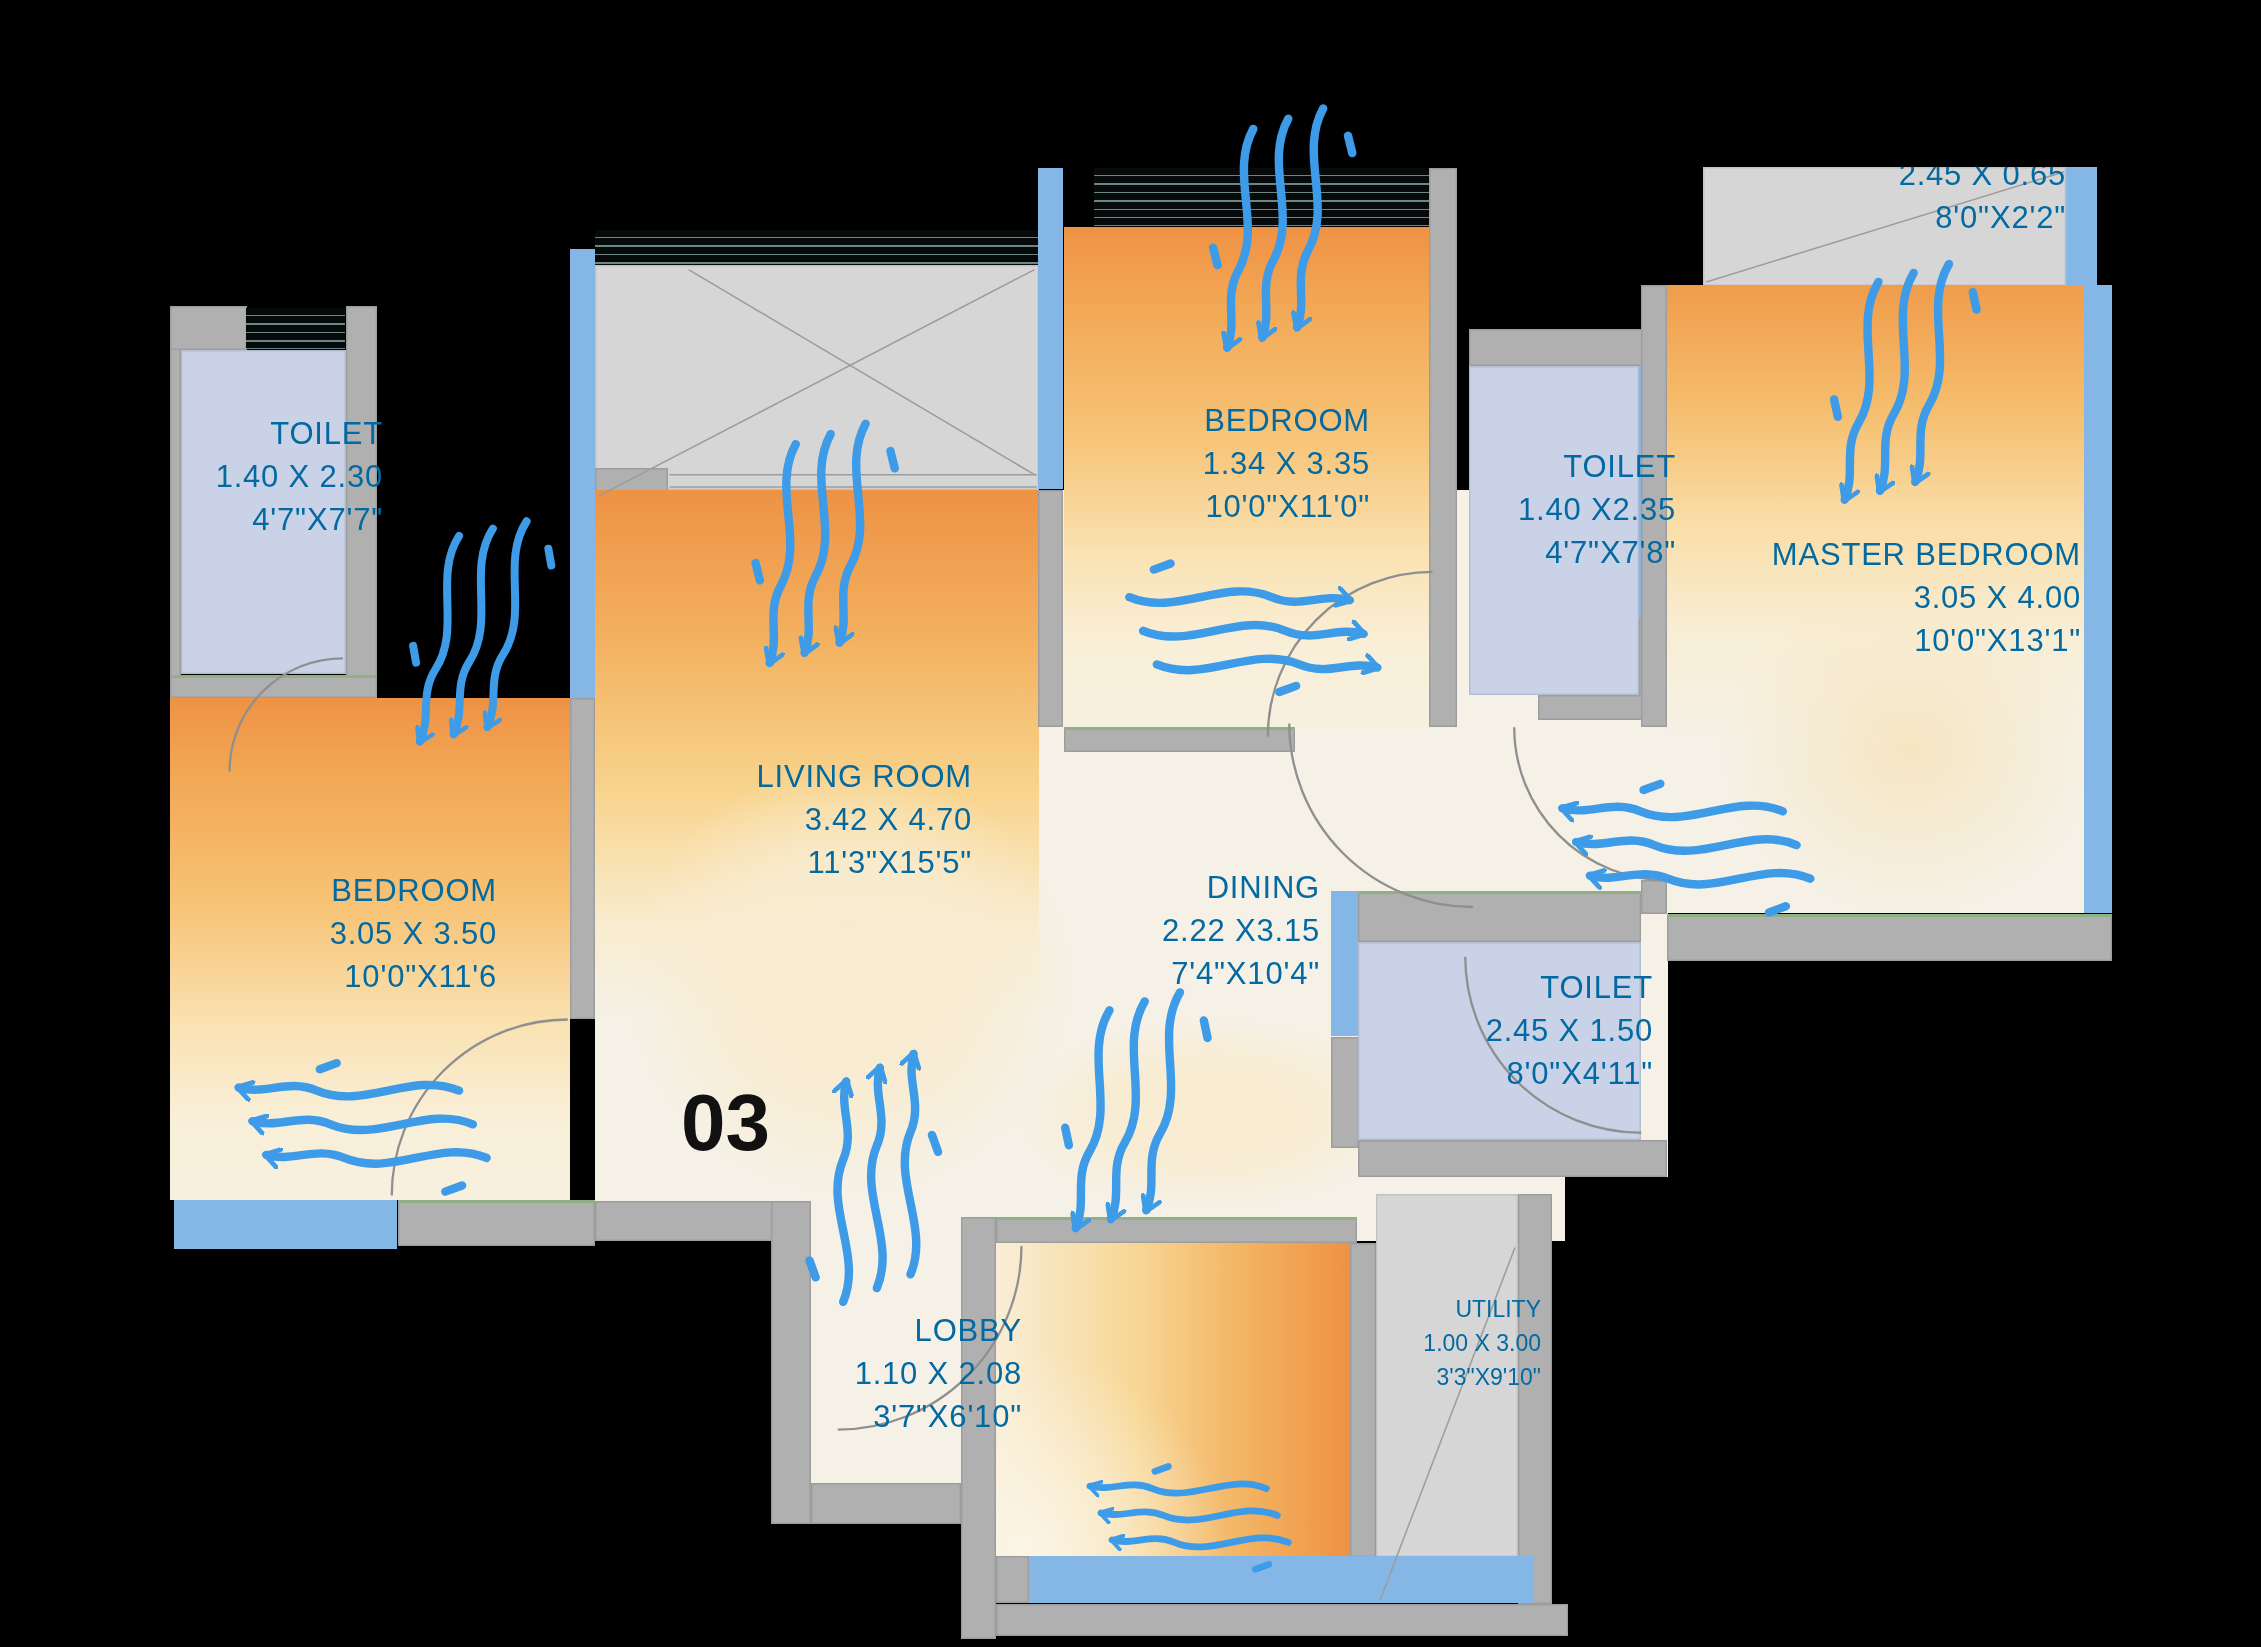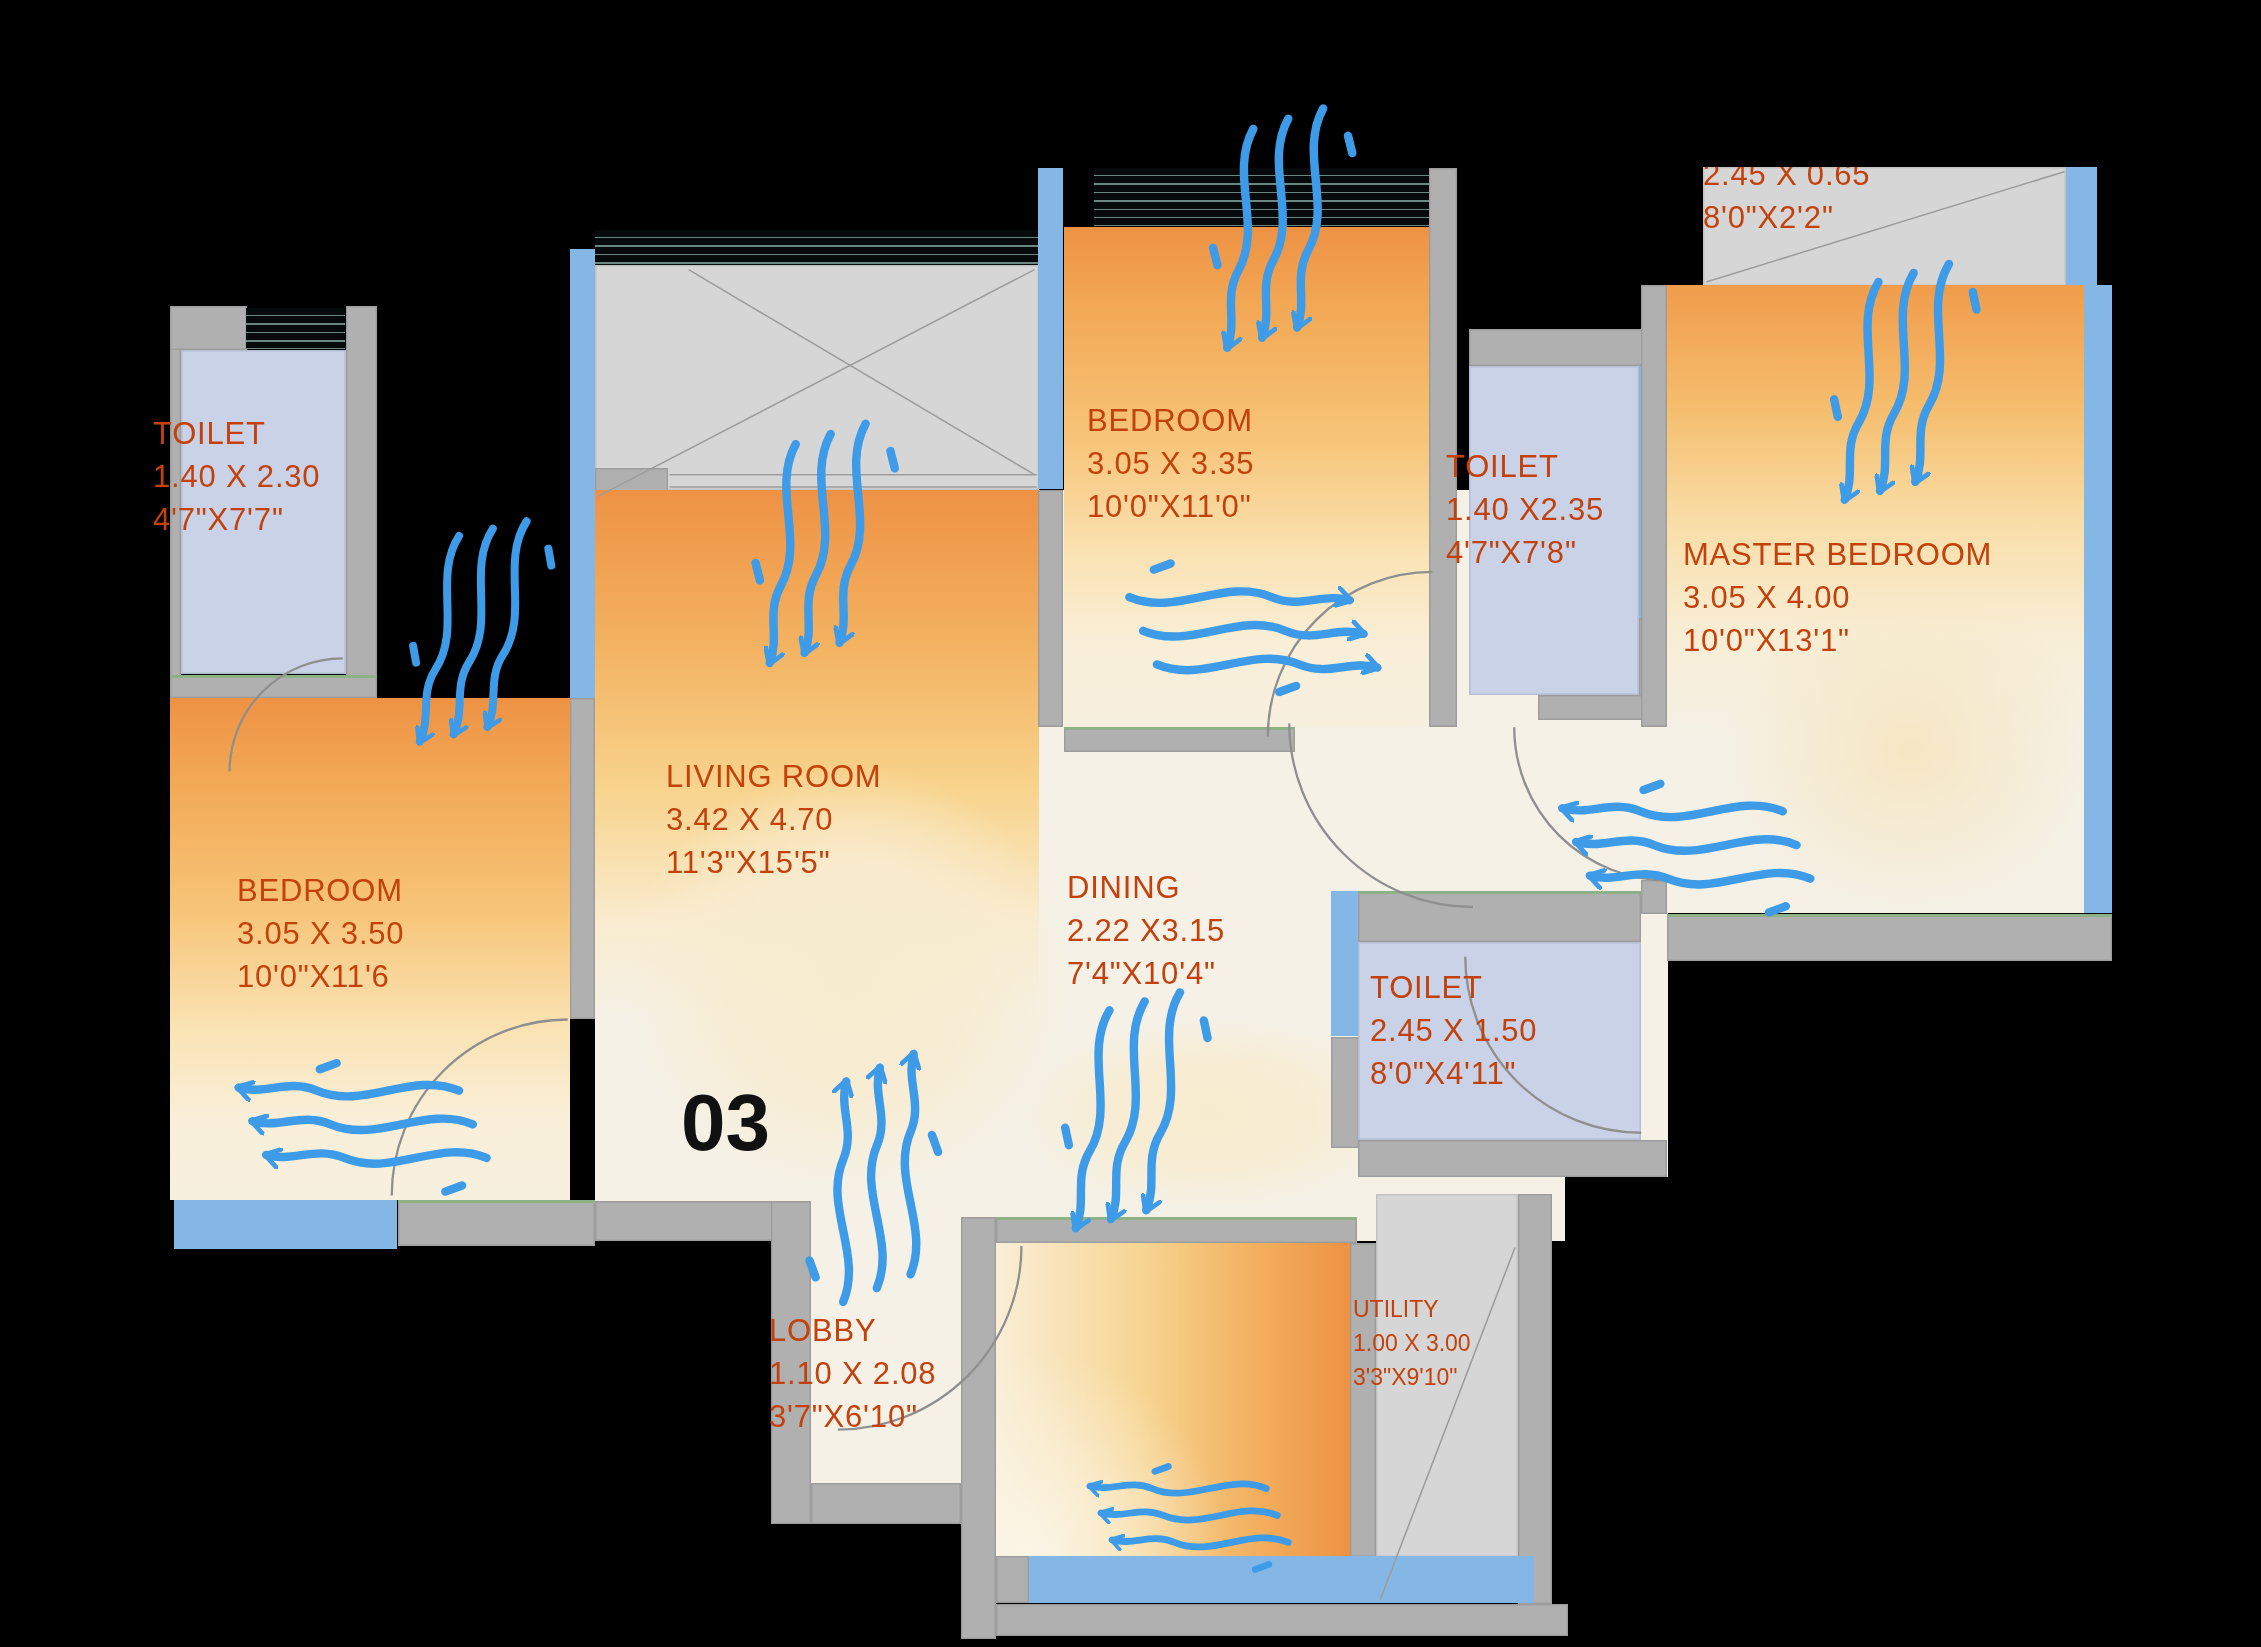--- a/index.html
+++ b/index.html
@@ -13,21 +13,21 @@
   .gry{background:#d6d6d6;box-shadow:inset 0 0 0 1.5px #c2c2c2;}
   .crm{background:#f5f1e6;}
   .hx{background-color:#070a0a;background-image:repeating-linear-gradient(180deg,rgba(125,155,150,0) 0 6.9px,rgba(125,155,150,.85) 6.9px 8.4px);}
   .warm-v{background:linear-gradient(180deg,#ee9244 0%,#f2a855 16%,#f7c477 42%,#fae3b4 66%,#f9efd9 84%,#f7f0de 100%);}
   .living{background:linear-gradient(180deg,#ee9244 0%,#f3b160 20%,#f8d48d 40%,#f9ecd0 58%,#f5f1e6 70%,#f5f1e6 100%);}
   .master{background:radial-gradient(ellipse 45% 26% at 58% 74%,#f6e6c2 0%,rgba(246,230,194,0) 100%),
                     linear-gradient(180deg,#f09c4b 0%,#f5be6e 20%,#f9dea8 38%,#f8eed6 56%,#f5f1e6 72%,#f5f1e6 100%);}
   .kitchen{background:radial-gradient(circle at 8% 98%,#fbf5e6 0%,rgba(251,245,230,0) 45%),
                       linear-gradient(90deg,#f9eed6 0%,#f7d694 40%,#f2ae5c 75%,#ee9244 100%);}
   .glow{background:radial-gradient(closest-side,#f8ecd0 0%,rgba(248,236,208,.85) 55%,rgba(248,236,208,0) 100%);border-radius:50%;}
-  .lbl{position:absolute;text-align:left;font-size:31px;line-height:43px;color:#c2410c;letter-spacing:0.8px;z-index:7;}
+  .lbl{position:absolute;text-align:right;font-size:31px;line-height:43px;color:#0369a1;letter-spacing:0.8px;z-index:7;}
   .lbl.small{font-size:23px;line-height:34px;letter-spacing:0;}
   .unit{position:absolute;font-size:80px;font-weight:bold;color:#111;z-index:7;}
   #ov{position:absolute;left:0;top:0;z-index:6;pointer-events:none;}
   .flow{stroke:#3d9be8;stroke-width:11;fill:none;stroke-linecap:round;}
   .arc{stroke:#8f8f8f;stroke-width:3;fill:none;}
   .thin{stroke:#9c9c9c;stroke-width:2;}
 </style>
 </head>
 <body>
 
@@ -214,21 +214,21 @@
     <div>3.05 X 3.50</div>
     <div>10'0"X11'6</div>
   </div>
   <div class="lbl" style="left:666px;top:755px;width:306px;">
     <div>LIVING ROOM</div>
     <div>3.42 X 4.70</div>
     <div>11'3"X15'5"</div>
   </div>
   <div class="lbl" style="left:1087px;top:399px;width:283px;">
     <div>BEDROOM</div>
-    <div>3.05 X 3.35</div>
+    <div>1.34 X 3.35</div>
     <div>10'0"X11'0"</div>
   </div>
   <div class="lbl" style="left:1446px;top:445px;width:230px;">
     <div>TOILET</div>
     <div>1.40 X2.35</div>
     <div>4'7"X7'8"</div>
   </div>
   <div class="lbl" style="left:1683px;top:533px;width:398px;">
     <div>MASTER BEDROOM</div>
     <div>3.05 X 4.00</div>

